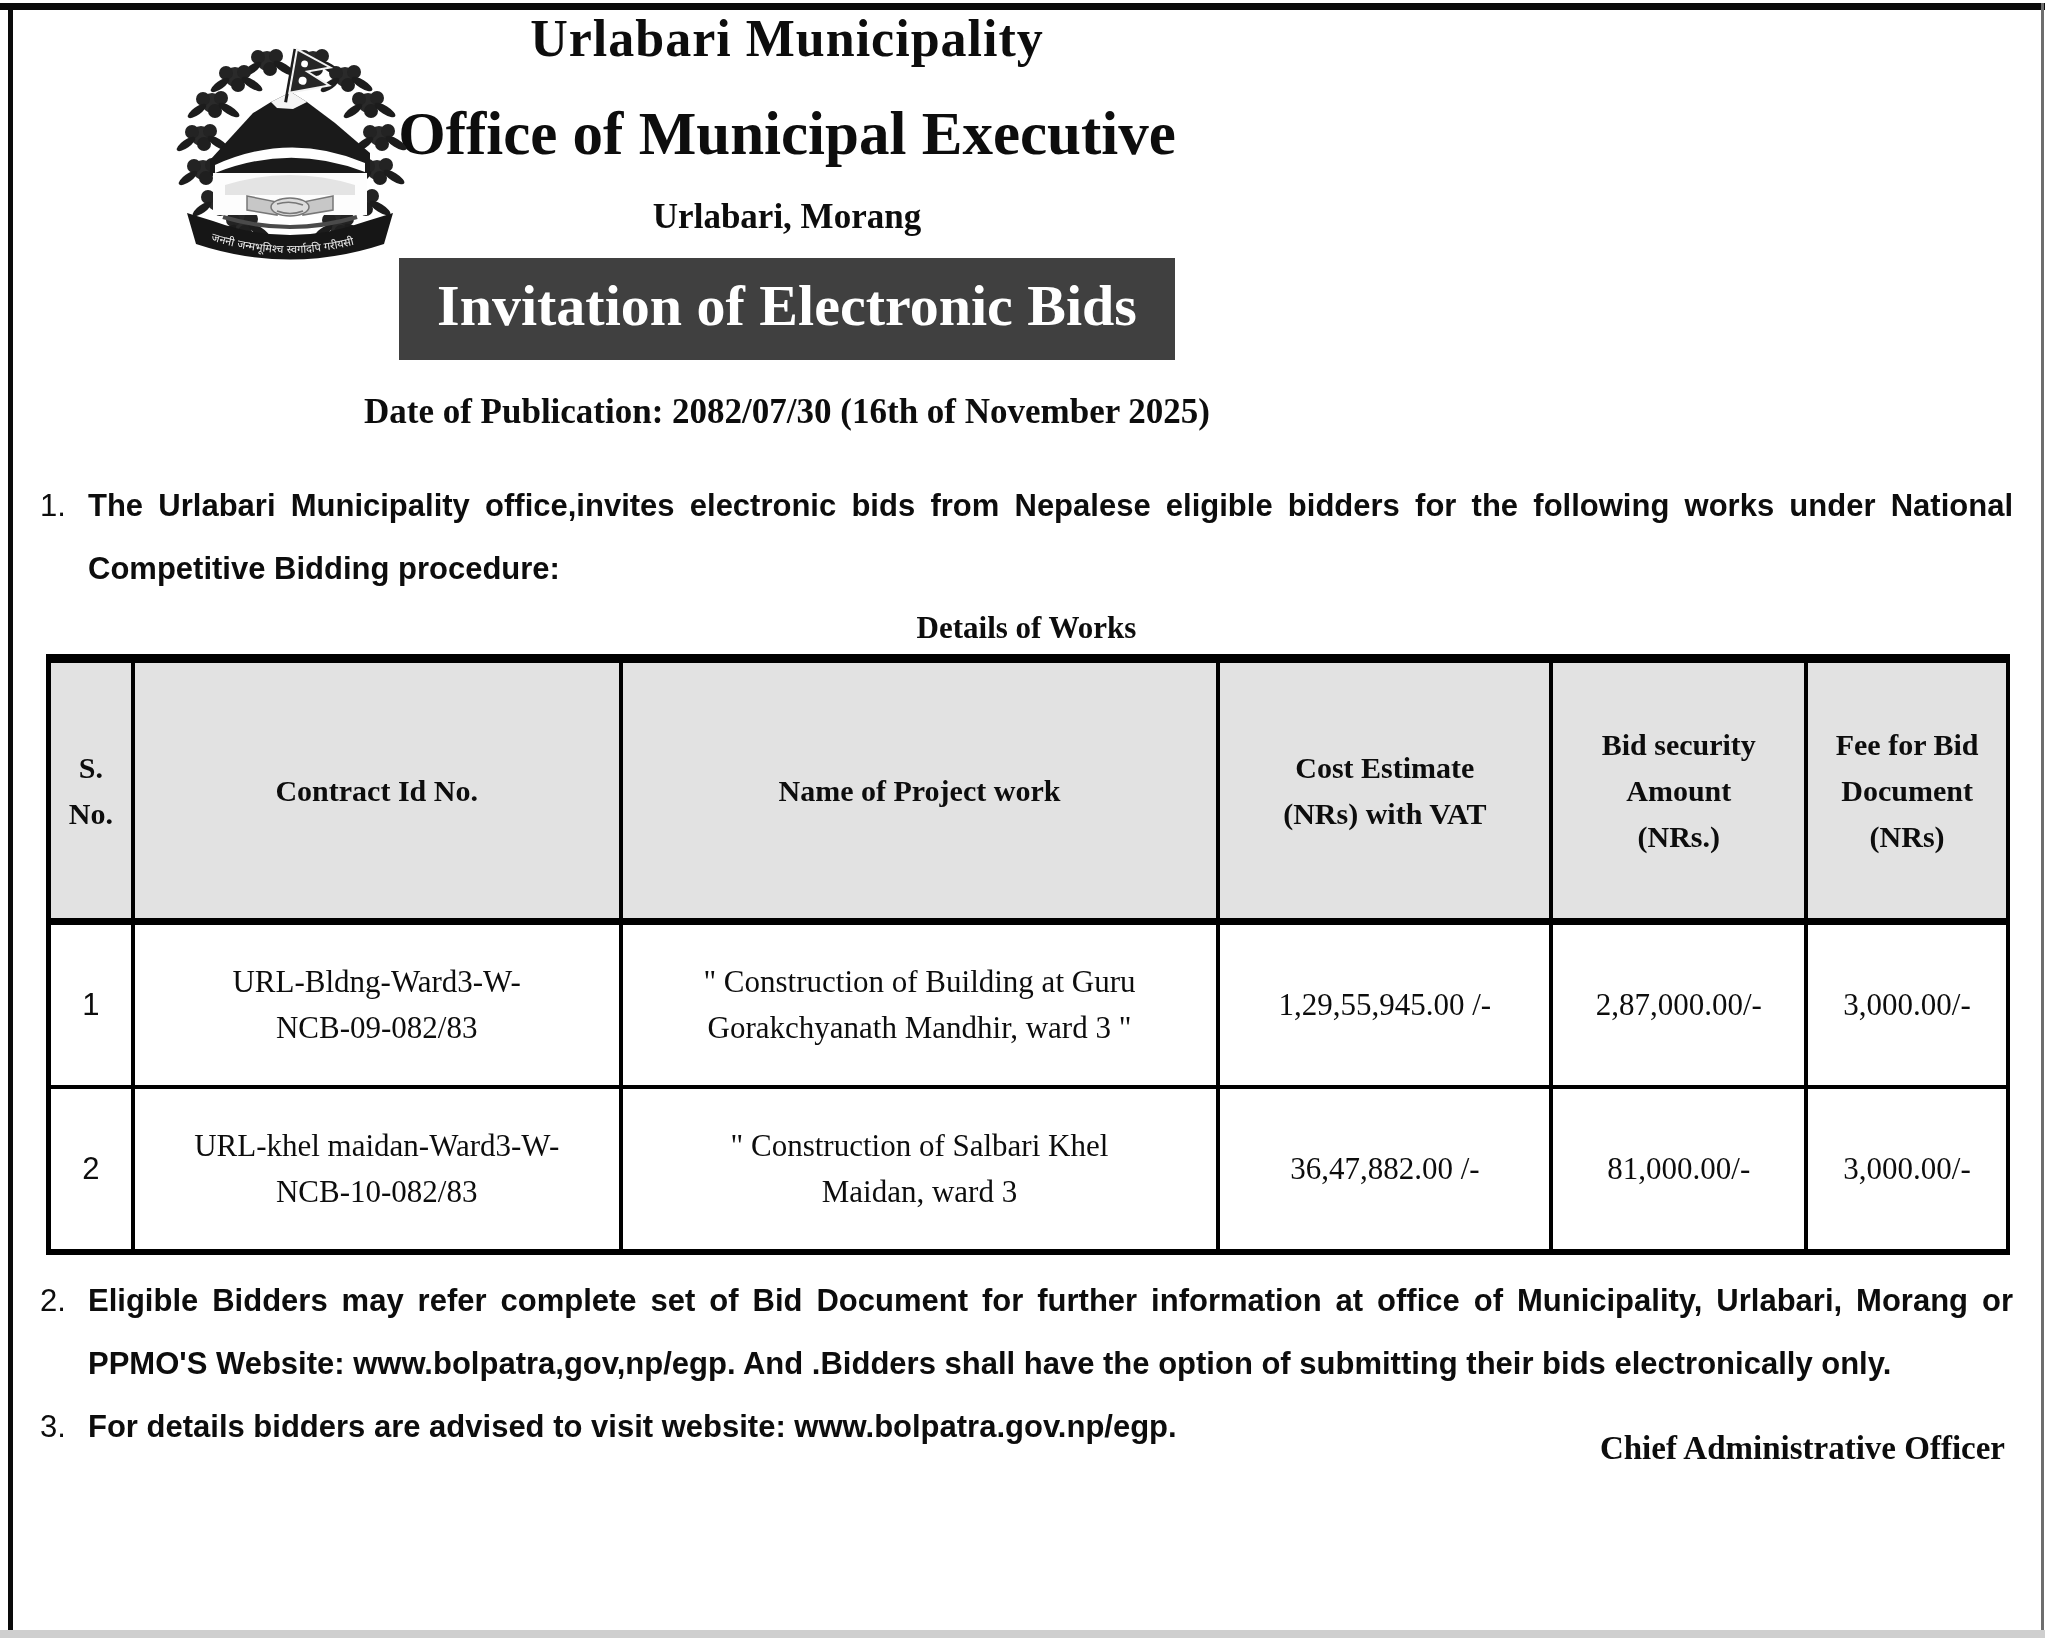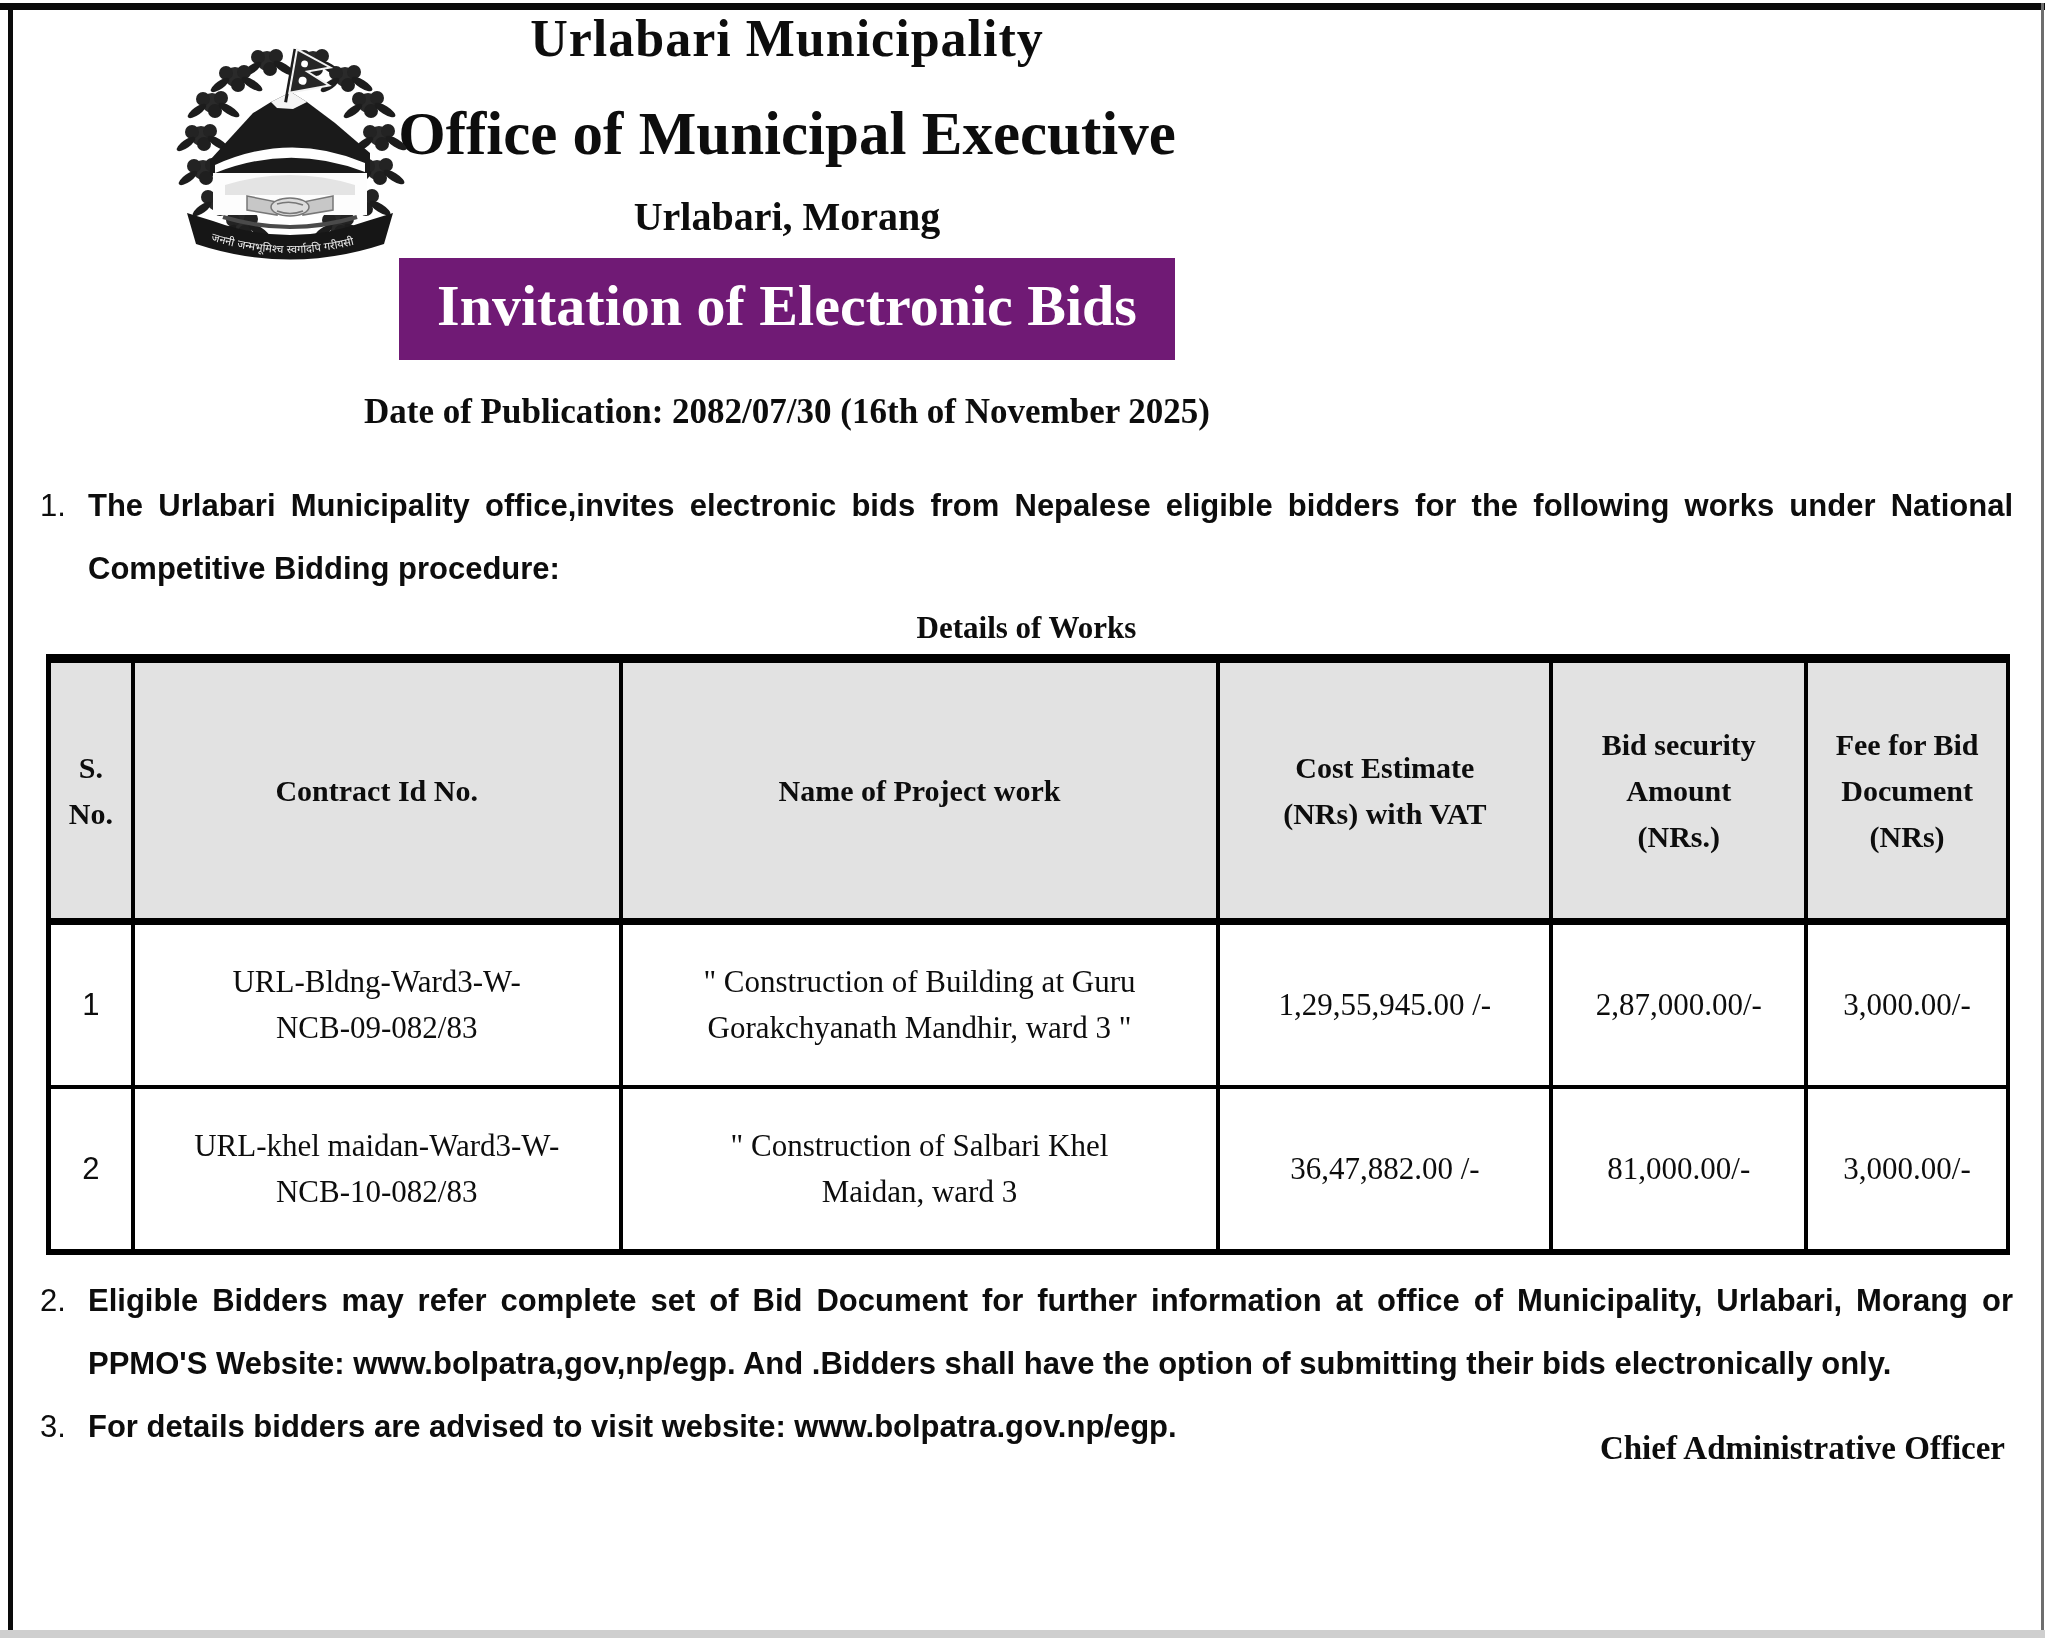--- a/index.html
+++ b/index.html
@@ -12,23 +12,23 @@
   .frame-bottom{position:absolute;bottom:0;left:0;width:100%;height:8px;background:#cfcfcf;}
 
   .content{position:absolute;top:10px;left:13px;right:6px;bottom:8px;padding:0 26px 0 27px;}
 
   
   .header{position:relative;}
   .logo{position:absolute;left:125px;top:35px;width:250px;height:230px;}
   .header-text{width:1494px;text-align:center;}
   .title1{padding-top:0;font-size:52px;line-height:58px;font-weight:bold;letter-spacing:1px;}
   .title2{margin-top:40px;font-size:61px;line-height:52px;font-weight:bold;}
-  .title3{margin-top:36px;font-size:40px;line-height:42px;font-weight:bold;}
+  .title3{margin-top:36px;font-size:35px;line-height:42px;font-weight:bold;}
   .title4{margin-top:34px;font-size:35px;line-height:42px;font-weight:bold;}
-  .banner{display:inline-block;margin-top:20px;background:#701a75;color:#ffffff;
+  .banner{display:inline-block;margin-top:20px;background:#404040;color:#ffffff;
           font-size:58px;line-height:64px;font-weight:bold;padding:16px 38px 22px 38px;}
   .pub-date{margin-top:32px;font-size:35px;line-height:40px;font-weight:bold;}
 
   
   .clause{display:flex;font-family:"Liberation Sans",sans-serif;font-size:31px;line-height:63px;}
   .clause-num{flex:0 0 48px;}
   .clause-body{flex:1;text-align:justify;font-weight:bold;}
   .clause1{margin-top:42px;}
   .clause2{margin-top:14px;}
   .clause3{margin-top:0;}

